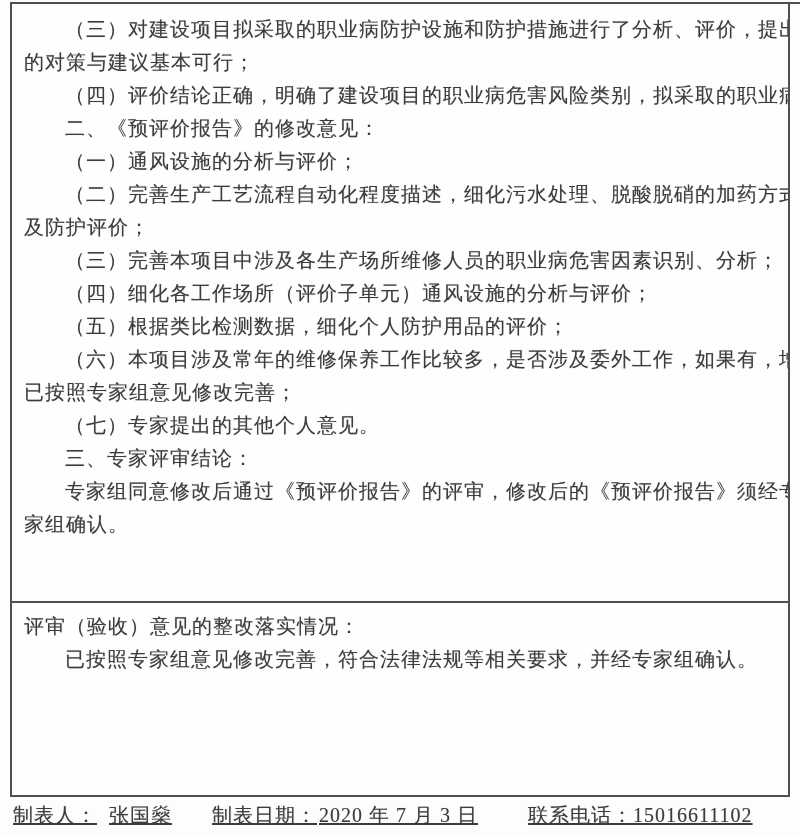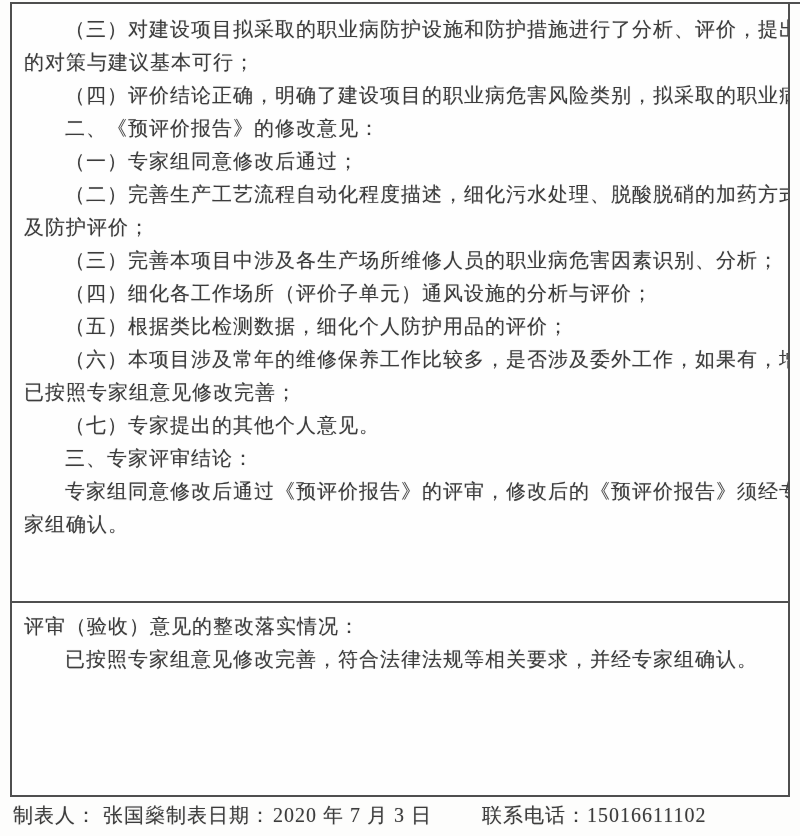--- a/index.html
+++ b/index.html
@@ -68,42 +68,43 @@
     width: 786px;
     display: flex;
     align-items: flex-start;
     font-size: 20px;
     line-height: 30px;
     letter-spacing: 1px;
     color: #3c3c3c;
     text-shadow: 0 0 1px rgba(90,90,90,0.45);
     white-space: nowrap;
     padding-left: 3px;
+    text-decoration: underline;
   }
-  .footer-row .name      { margin-left: 6px;  }
-  .footer-row .datelabel { }
+  .footer-row .name      { margin-left: 12px;  }
+  .footer-row .datelabel { margin-left: 40px; }
   .footer-row .dateval   { margin-left: 2px; }
   .footer-row .phonelabel{ margin-left: 50px; }
   .footer-row .phoneval  {  }
 </style>
 </head>
 <body>
 
 <div class="page">
 
   <div class="top-rule-ext"></div>
 
   <div class="form-table">
 
     <div class="section-review">
       <div class="ln ind">（三）对建设项目拟采取的职业病防护设施和防护措施进行了分析、评价，提出</div>
       <div class="ln">的对策与建议基本可行；</div>
       <div class="ln ind">（四）评价结论正确，明确了建设项目的职业病危害风险类别，拟采取的职业病</div>
       <div class="ln ind">二、《预评价报告》的修改意见：</div>
-      <div class="ln ind">（一）专家组同意修改后通过；</div>
+      <div class="ln ind">（一）通风设施的分析与评价；</div>
       <div class="ln ind">（二）完善生产工艺流程自动化程度描述，细化污水处理、脱酸脱硝的加药方式</div>
       <div class="ln">及防护评价；</div>
       <div class="ln ind">（三）完善本项目中涉及各生产场所维修人员的职业病危害因素识别、分析；</div>
       <div class="ln ind">（四）细化各工作场所（评价子单元）通风设施的分析与评价；</div>
       <div class="ln ind">（五）根据类比检测数据，细化个人防护用品的评价；</div>
       <div class="ln ind">（六）本项目涉及常年的维修保养工作比较多，是否涉及委外工作，如果有，增</div>
       <div class="ln">已按照专家组意见修改完善；</div>
       <div class="ln ind">（七）专家提出的其他个人意见。</div>
       <div class="ln ind">三、专家评审结论：</div>
       <div class="ln ind">专家组同意修改后通过《预评价报告》的评审，修改后的《预评价报告》须经专</div>

